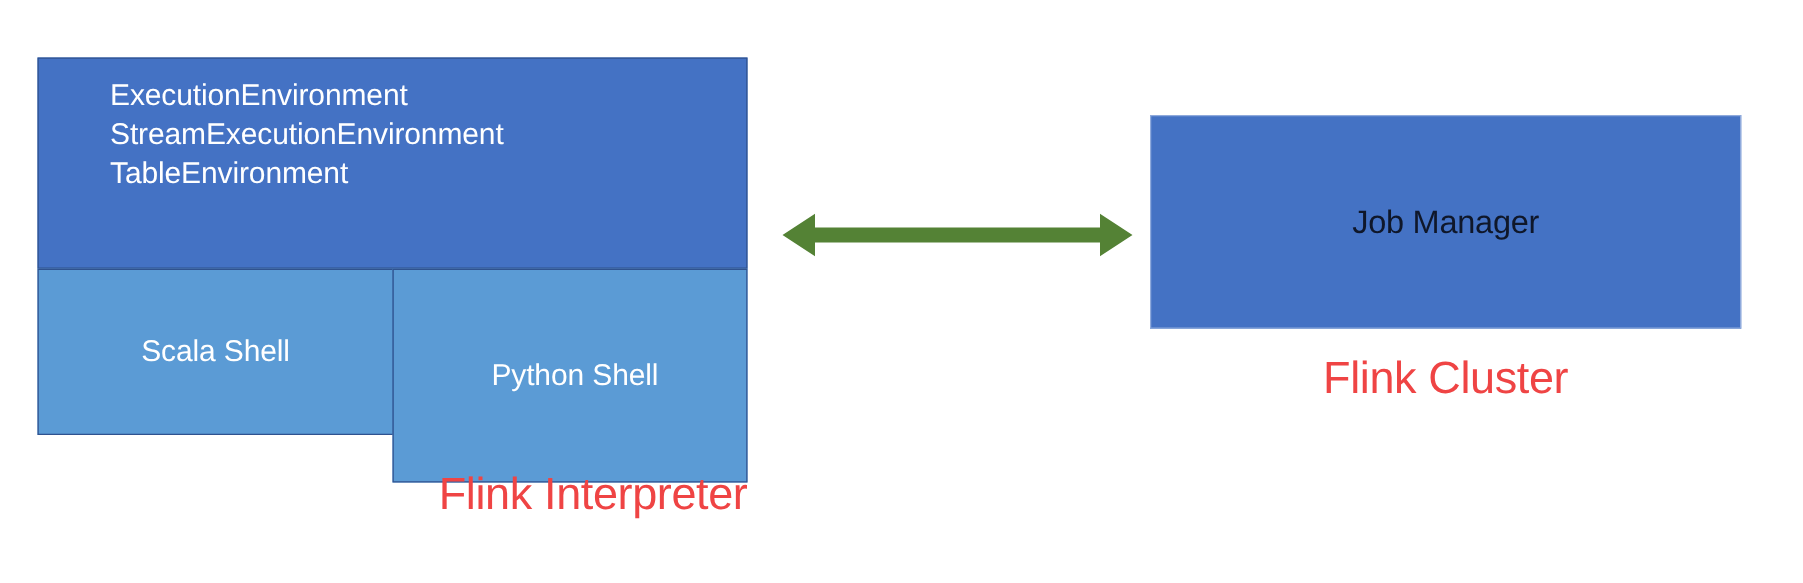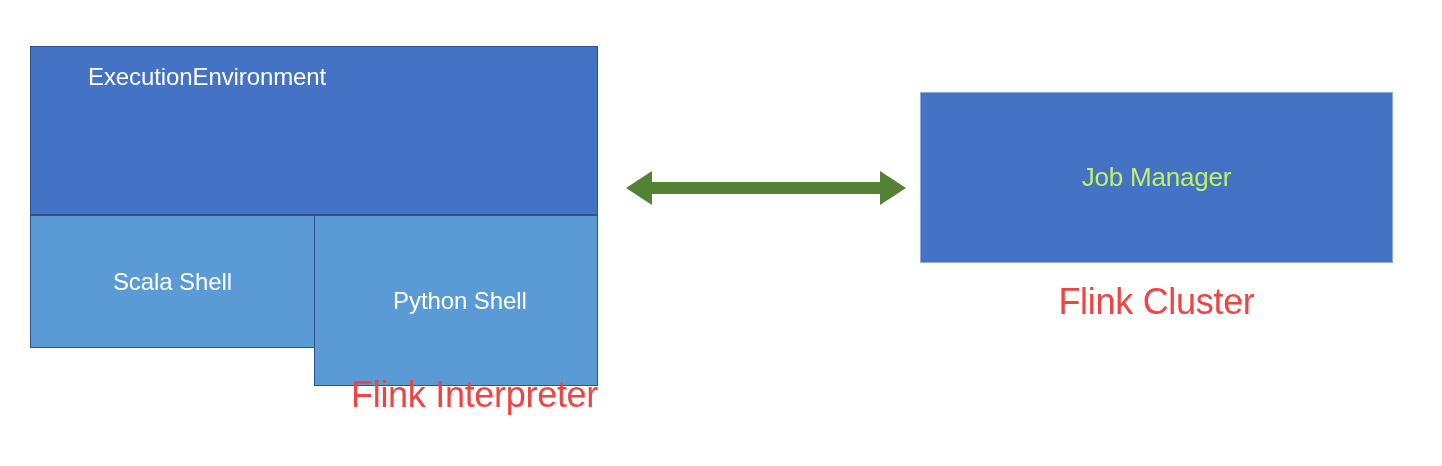--- a/index.html
+++ b/index.html
@@ -84,21 +84,21 @@
     left: 920px;
     top: 92px;
     width: 473px;
     height: 171px;
     box-sizing: border-box;
     background: #4472C4;
     border: 1px solid #8FAADC;
     display: flex;
     align-items: center;
     justify-content: center;
-    color: #bef264;
+    color: #0f172a;
     font-size: 26px;
     letter-spacing: -0.2px;
     white-space: nowrap;
   }
 
   
   .arrow-wrap {
     position: absolute;
     left: 624px;
     top: 168px;
@@ -130,20 +130,22 @@
 </style>
 </head>
 <body>
 
 <div id="canvas">
 
   <div class="interpreter-group">
 
     <div class="env-box">
       <div class="env-line">ExecutionEnvironment</div>
+      <div class="env-line">StreamExecutionEnvironment</div>
+      <div class="env-line">TableEnvironment</div>
     </div>
 
     <div class="shell-row">
       <div class="shell-cell scala">Scala Shell</div>
       <div class="shell-cell python">Python Shell</div>
     </div>
 
   </div>
 
   <div class="caption interpreter">Flink Interpreter</div>

